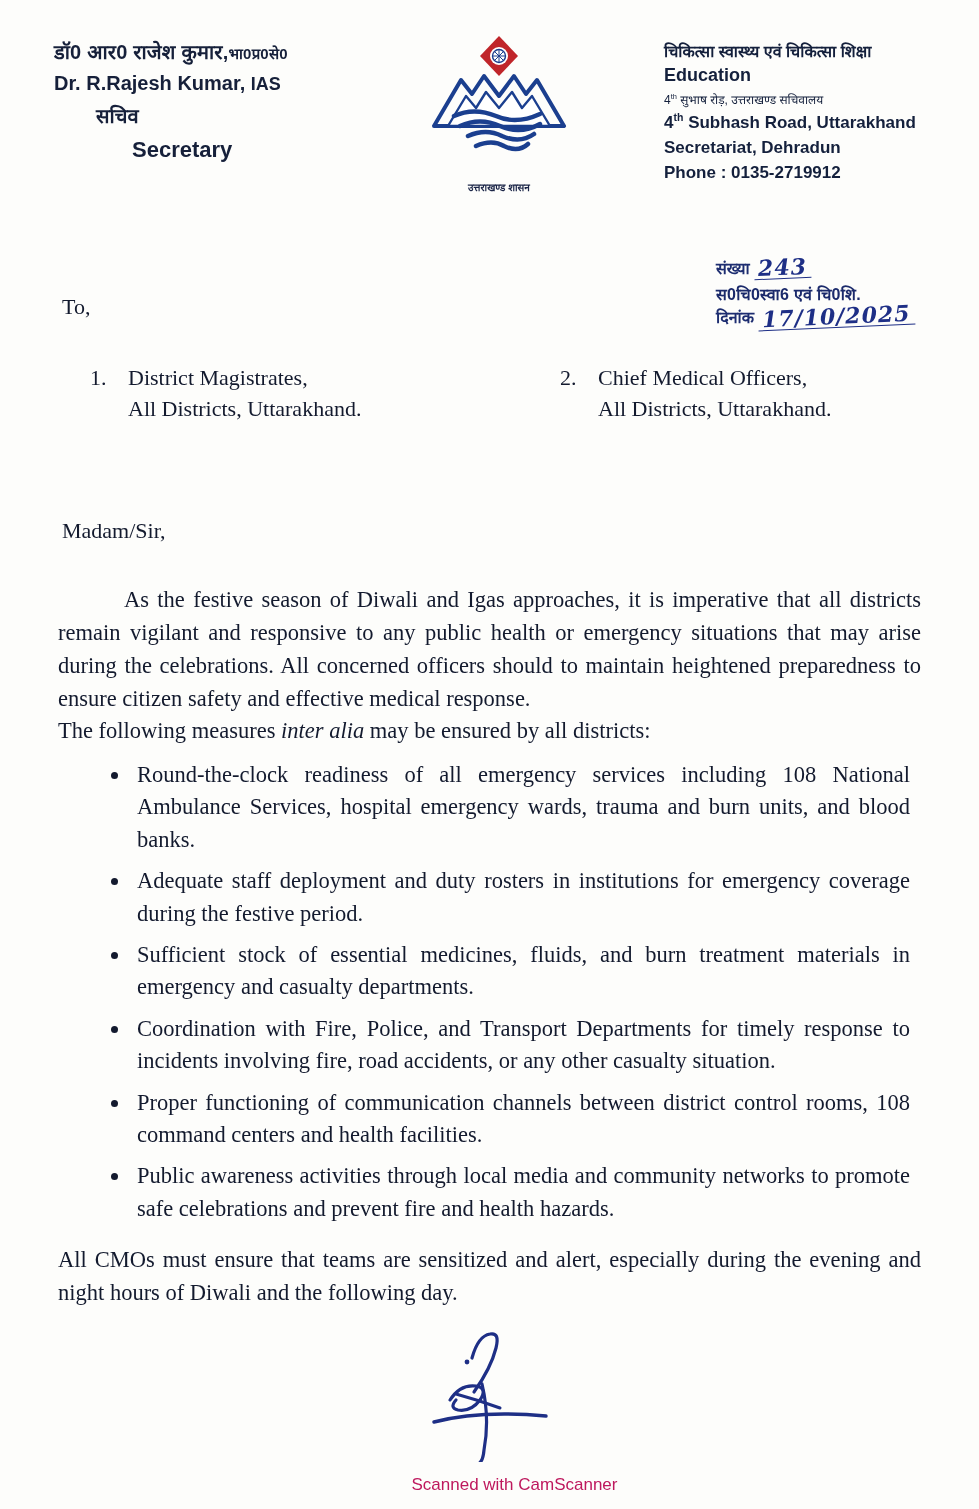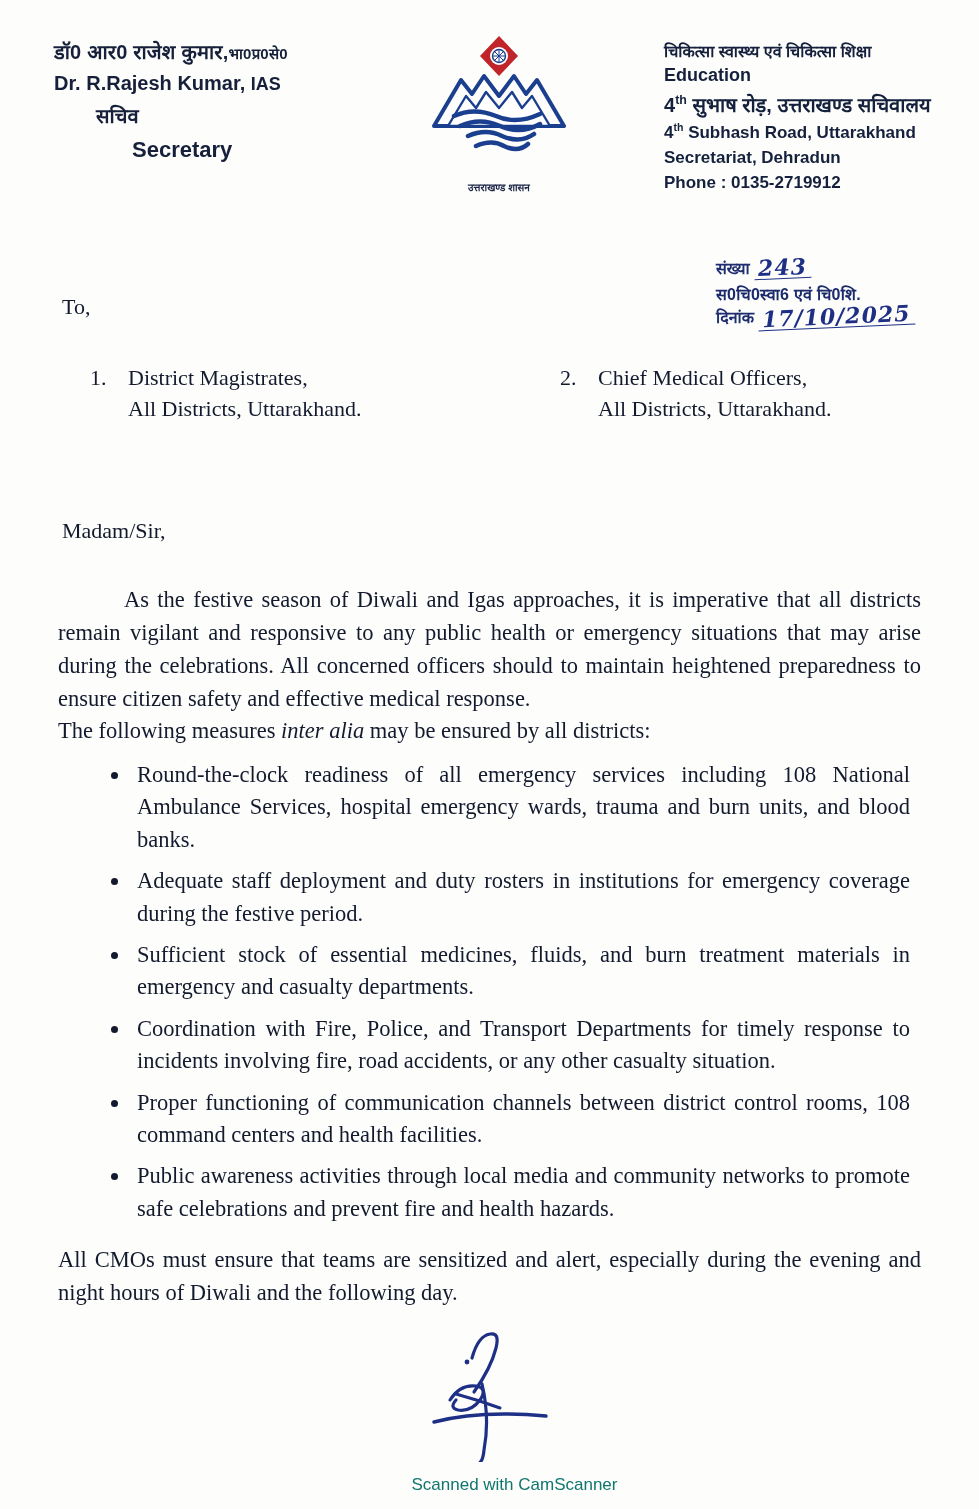--- a/index.html
+++ b/index.html
@@ -104,22 +104,22 @@
   .hdr-right .hin {
     font-size: 16px;
     font-weight: 700;
   }
   .hdr-right .eng {
     font-size: 18px;
     font-weight: 700;
     line-height: 1.22;
   }
   .hdr-right .addr-hin {
-    font-size: 20px;
-    font-weight: 700;
+    font-size: 12px;
+    font-weight: 400;
     margin-top: 4px;
   }
   .hdr-right .addr-eng {
     font-size: 17px;
     font-weight: 700;
     line-height: 1.3;
   }
   .hdr-right .phone {
     font-size: 17px;
     font-weight: 700;
@@ -258,21 +258,21 @@
   }
 
   .footer {
     position: absolute;
     left: 0;
     right: 0;
     bottom: 14px;
     text-align: center;
     font-family: "Liberation Sans", sans-serif;
     font-size: 17px;
-    color: #0f766e;
+    color: #be185d;
   }
   .footer span { padding-left: 50px; }
 </style>
 </head>
 <body>
 
 <div class="page">
 
   <div class="header">
 

